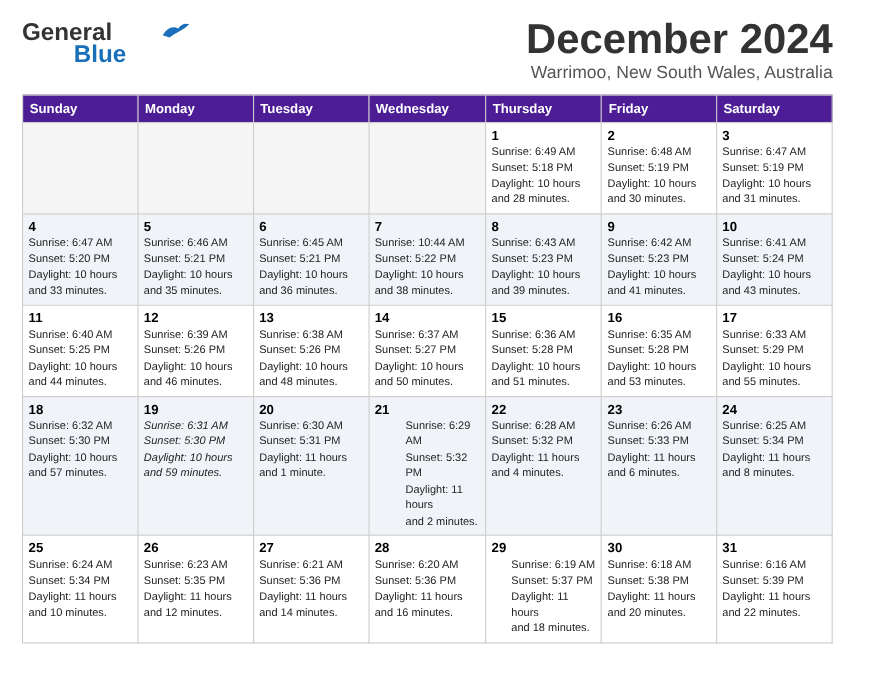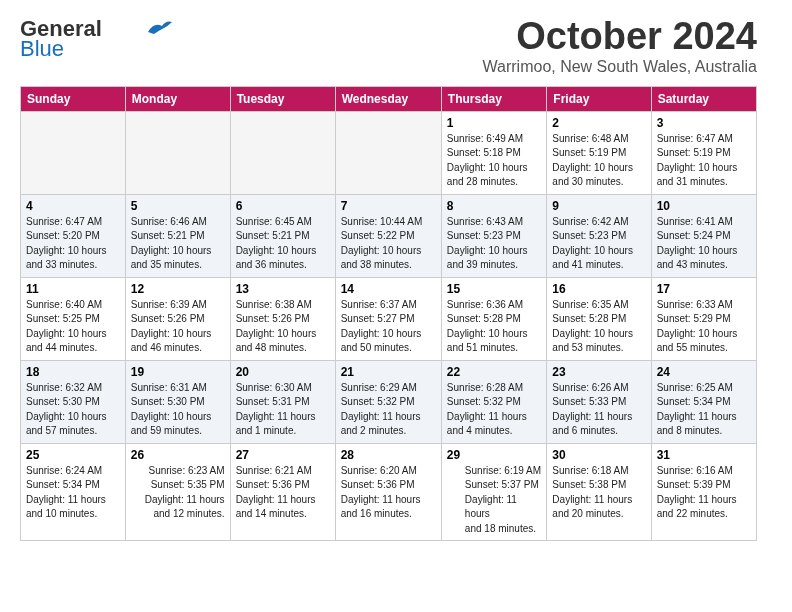--- a/index.html
+++ b/index.html
@@ -43,21 +43,21 @@
     .location {
       font-size: 16px;
       color: #555;
     }
     .calendar {
       width: 100%;
       border-collapse: collapse;
       font-size: 10.5px;
     }
     .calendar th {
-      background: #be185d;
+      background: #4c1d95;
       color: #fff;
       text-align: left;
       padding: 5px 6px;
       font-size: 12px;
       font-weight: bold;
       border: 1px solid #ccc;
     }
     .calendar td {
       border: 1px solid #ccc;
       vertical-align: top;
@@ -93,24 +93,24 @@
 
 <div class="page">
   <div class="header">
     <div class="logo">
       <div style="display:flex;align-items:center;">
         <span style="font-size:22px;font-weight:bold;color:#333;">General</span>
         <svg class="logo-bird" viewBox="0 0 28 18">
           <path d="M2,14 Q8,4 16,8 Q20,2 26,4 Q22,8 18,10 Q14,12 8,16 Z" fill="#1a6fbb"></path>
         </svg>
       </div>
-      <span style="font-size:22px;font-weight:normal;color:#1a6fbb;margin-top:-6px;">Blue</span>
+      <span style="font-size:22px;font-weight:bold;color:#1a6fbb;margin-top:-6px;margin-left:47px;">Blue</span>
     </div>
     <div class="title-block">
-      <div class="month-title">October 2024</div>
+      <div class="month-title">December 2024</div>
       <div class="location">Warrimoo, New South Wales, Australia</div>
     </div>
   </div>
 
   <table class="calendar">
     <thead>
       <tr>
         <th>Sunday</th>
         <th>Monday</th>
         <th>Tuesday</th>
@@ -253,35 +253,35 @@
         <tr class="row-even">
           <td>
             <span class="day-num">18</span>
             <div class="day-info" style="white-space: pre-line;">Sunrise: 6:32 AM
 Sunset: 5:30 PM
 Daylight: 10 hours
 and 57 minutes.</div>
           </td>
           <td>
             <span class="day-num">19</span>
-            <div class="day-info" style="white-space: pre-line;">Sunrise: 6:31 AM
+            <div class="day-info" style="white-space: pre-line; font-style: italic;">Sunrise: 6:31 AM
 Sunset: 5:30 PM
 Daylight: 10 hours
 and 59 minutes.</div>
           </td>
           <td>
             <span class="day-num">20</span>
             <div class="day-info" style="white-space: pre-line;">Sunrise: 6:30 AM
 Sunset: 5:31 PM
 Daylight: 11 hours
 and 1 minute.</div>
           </td>
           <td>
             <span class="day-num">21</span>
-            <div class="day-info" style="white-space: pre-line;">Sunrise: 6:29 AM
+            <div class="day-info" style="white-space: pre-line; margin-left: 28px;">Sunrise: 6:29 AM
 Sunset: 5:32 PM
 Daylight: 11 hours
 and 2 minutes.</div>
           </td>
           <td>
             <span class="day-num">22</span>
             <div class="day-info" style="white-space: pre-line;">Sunrise: 6:28 AM
 Sunset: 5:32 PM
 Daylight: 11 hours
 and 4 minutes.</div>
@@ -304,21 +304,21 @@
         <tr class="row-odd">
           <td>
             <span class="day-num">25</span>
             <div class="day-info" style="white-space: pre-line;">Sunrise: 6:24 AM
 Sunset: 5:34 PM
 Daylight: 11 hours
 and 10 minutes.</div>
           </td>
           <td>
             <span class="day-num">26</span>
-            <div class="day-info" style="white-space: pre-line; text-align: right;">Sunrise: 6:23 AM
+            <div class="day-info" style="white-space: pre-line;">Sunrise: 6:23 AM
 Sunset: 5:35 PM
 Daylight: 11 hours
 and 12 minutes.</div>
           </td>
           <td>
             <span class="day-num">27</span>
             <div class="day-info" style="white-space: pre-line;">Sunrise: 6:21 AM
 Sunset: 5:36 PM
 Daylight: 11 hours
 and 14 minutes.</div>

